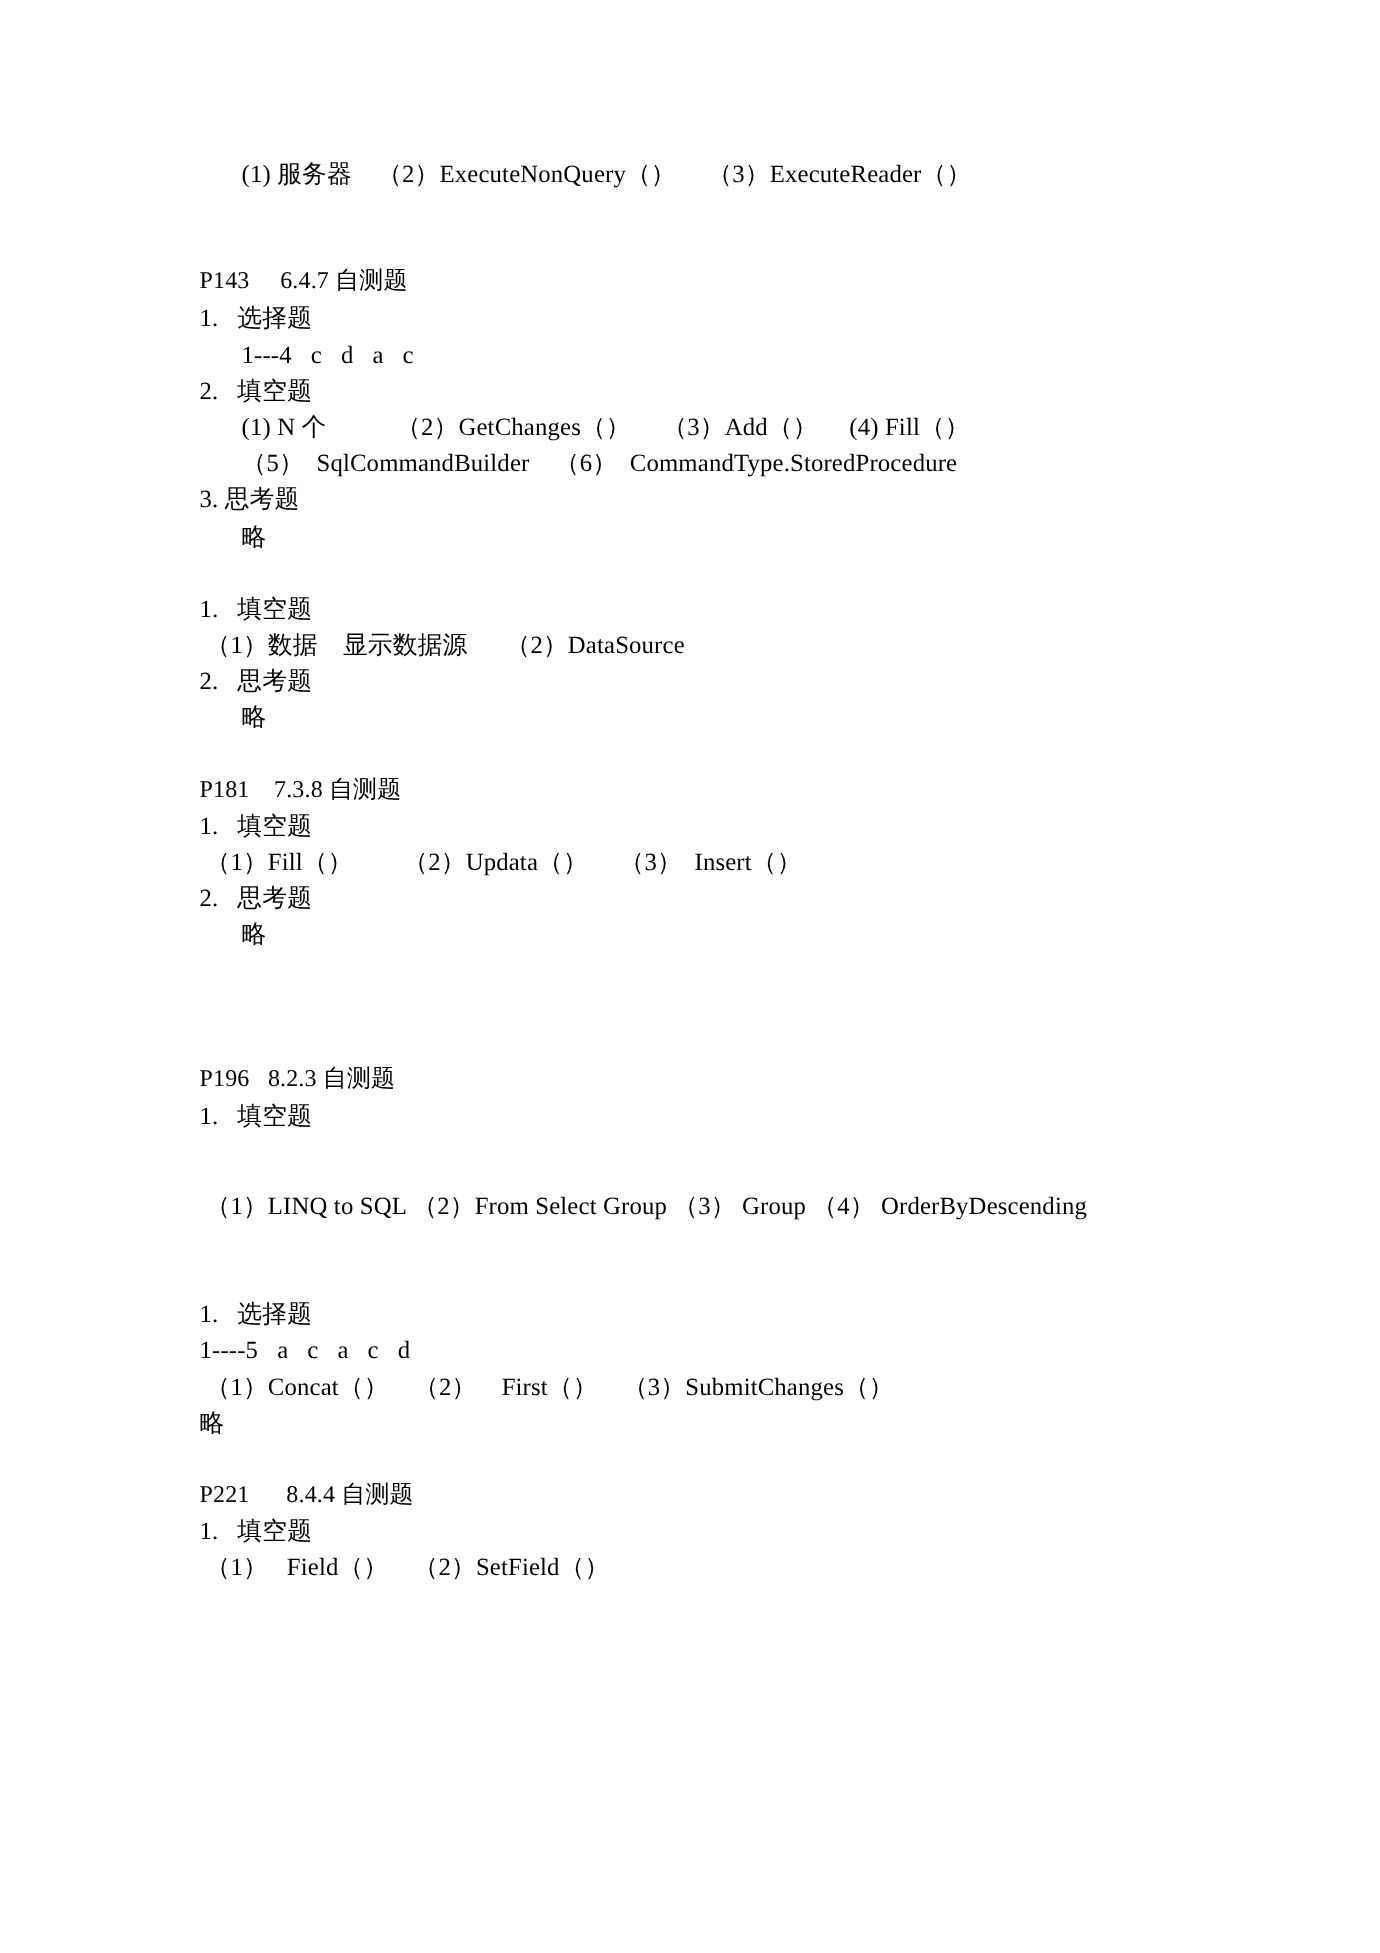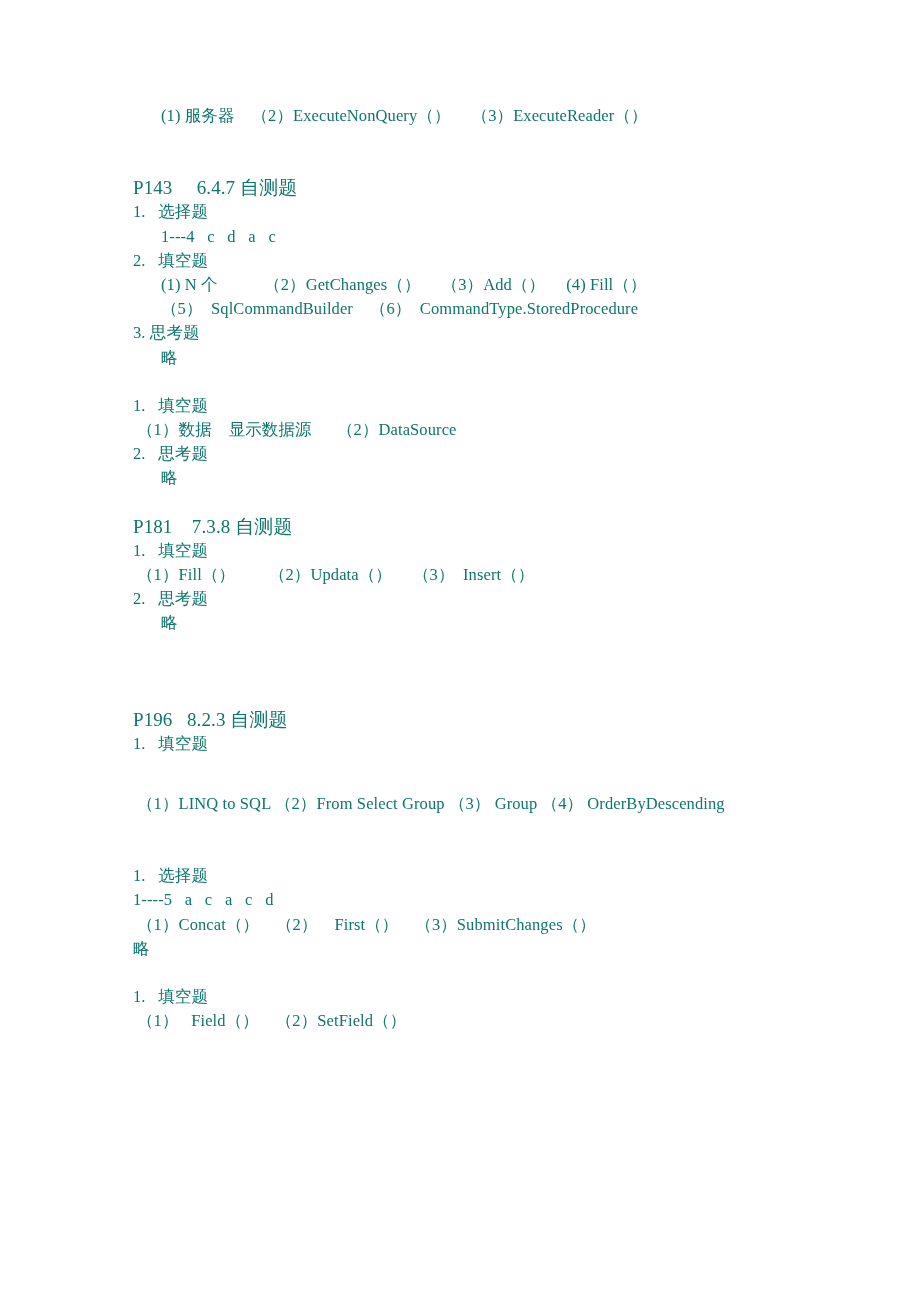--- a/index.html
+++ b/index.html
@@ -27,38 +27,38 @@
     position: absolute;
     left: 133px;
     top: 104px;
     width: 655px;
   }
   .line {
     font-size: 16.5px;
     line-height: 24.2px;
     white-space: pre;
     letter-spacing: 0.1px;
-    color: #0f766e;
+    color: #000000;
   }
   .line.wrap {
     white-space: normal;
     text-align: justify;
     text-justify: inter-word;
   }
   
   .gap-sm { height: 24px; }
   .gap-md { height: 48px; }
   .gap-lg { height: 72px; }
 
   
   .ind-0 { padding-left: 0px; }
   .ind-1 { padding-left: 4px; }
   .ind-2 { padding-left: 28px; }
 
-  .sec-head { font-size: 19px; }
+  .sec-head { font-size: 16px; }
 </style>
 </head>
 <body style="background: rgb(255, 255, 255);">
 
 <div class="page">
   <div class="content">
 
     <div>
       <div class="line ind-2">(1) 服务器    （2）ExecuteNonQuery（）     （3）ExecuteReader（）</div>
     </div>
@@ -108,18 +108,19 @@
     <div>
       <div class="line ind-0">1.   选择题</div>
       <div class="line ind-0">1----5   a   c   a   c   d</div>
       <div class="line ind-1">（1）Concat（）    （2）    First（）    （3）SubmitChanges（）</div>
       <div class="line ind-0">略</div>
     </div>
 
     <div class="gap-sm"></div>
 
     <div>
+      <div class="line sec-head ind-0">P221      8.4.4 自测题</div>
       <div class="line ind-0">1.   填空题</div>
       <div class="line ind-1">（1）   Field（）    （2）SetField（）</div>
     </div>
 
   </div>
 </div>
 
 </body></html>

